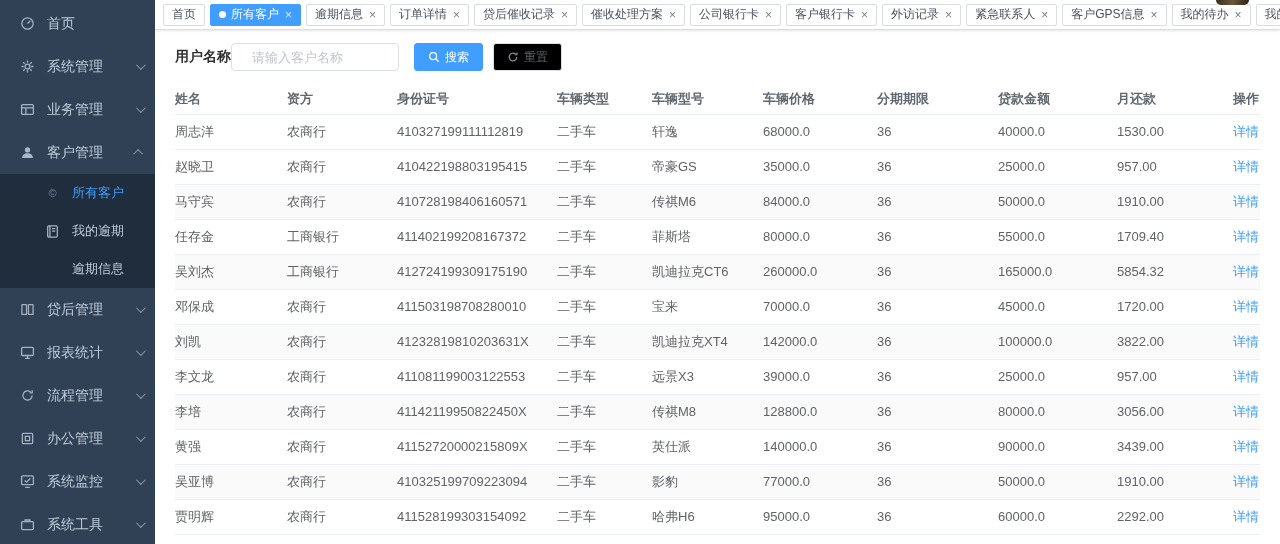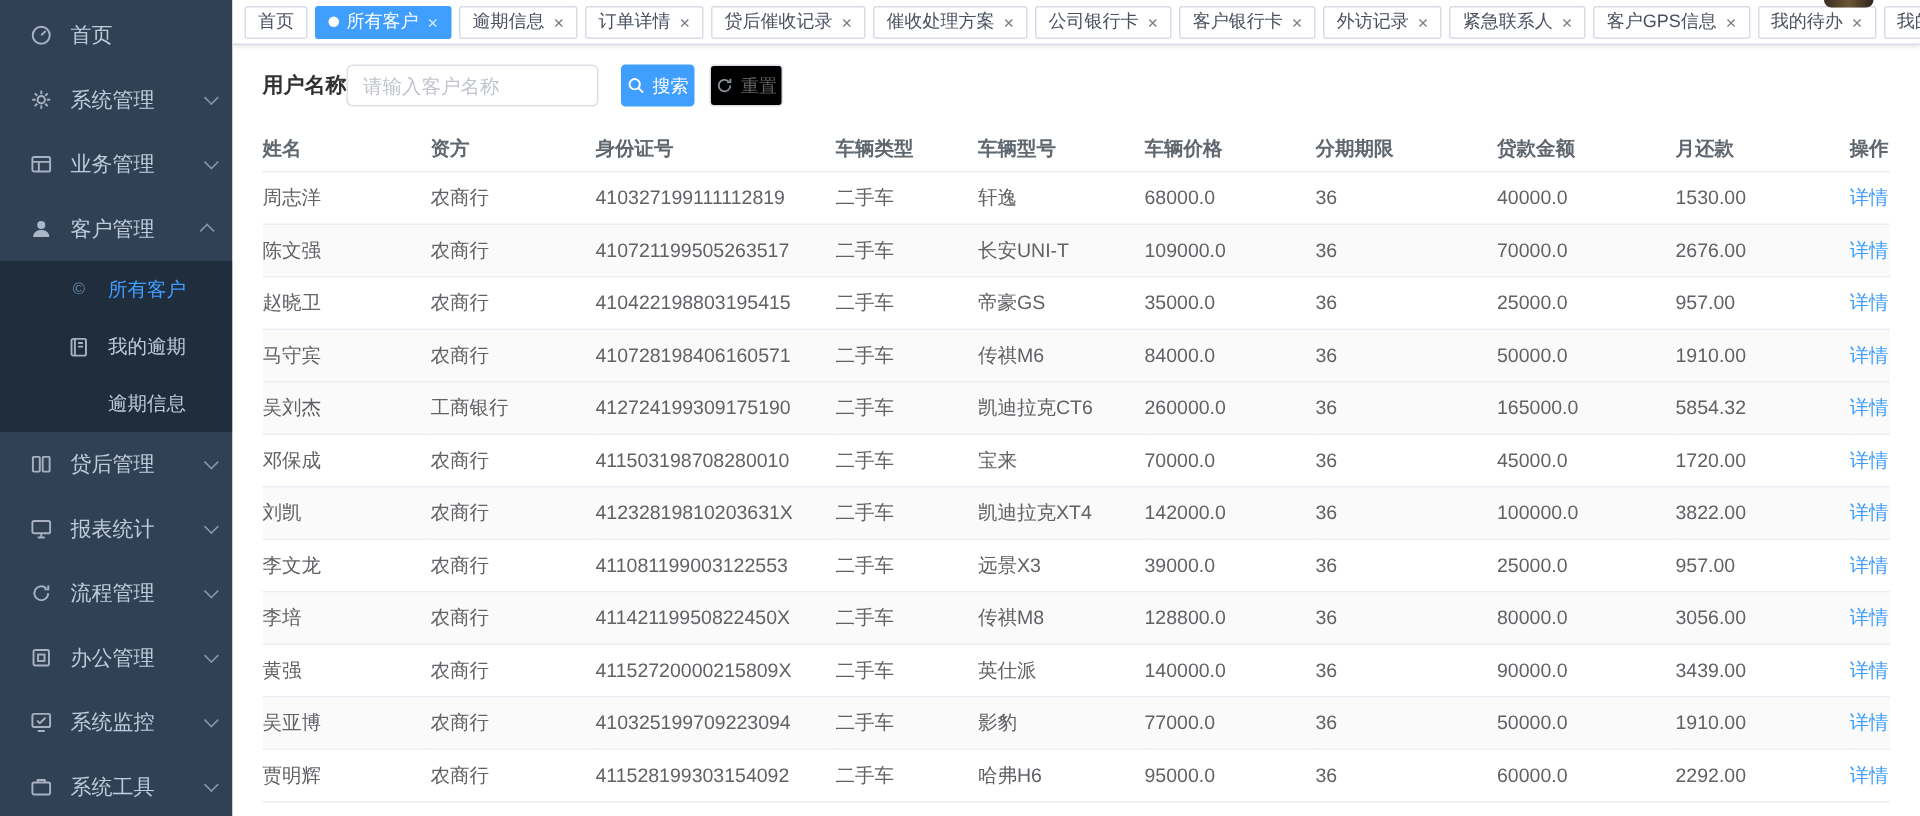--- a/index.html
+++ b/index.html
@@ -35,23 +35,23 @@
     border:1px solid #d8dce5; background:#fff; color:#495060; font-size:12px;
     padding:0 8px; border-radius:2px; cursor:pointer; }
   .tag .dot { width:7px; height:7px; border-radius:50%; background:#fff; display:none; }
   .tag.active { background:#409eff; border-color:#409eff; color:#fff; }
   .tag.active .dot { display:inline-block; }
   .tag .tag-close { font-size:12px; line-height:1; margin-left:1px; opacity:.75; }
 
   .search-row { display:flex; align-items:center; padding:13px 0 13px 20px; flex-shrink:0; }
   .search-label { font-size:14px; font-weight:bold; color:#303133; margin-right:0; }
   .search-input { width:168px; height:28px; border:1px solid #dcdfe6; border-radius:4px;
-    padding:0 10px; font-size:13px; color:#606266; outline:none; }
+    padding:0 20px; font-size:13px; color:#606266; outline:none; }
   .search-input::placeholder { color:#c0c4cc; }
-  .btn { height:28px; display:inline-flex; align-items:center; gap:5px; padding:0 3px;
+  .btn { height:28px; display:inline-flex; align-items:center; gap:5px; padding:0 13px;
     border-radius:3px; font-size:12px; cursor:pointer; }
   .btn-primary { background:#409eff; border:1px solid #409eff; color:#fff; margin-left:15px; }
   .btn-plain { background:#000000; border:1px solid #dcdfe6; color:#606266; margin-left:10px; }
 
   .table-wrap { padding:0 20px; }
   table { width:100%; border-collapse:collapse; table-layout:fixed; font-size:13px; color:#606266; }
   th { text-align:left; font-weight:bold; color:#60676f; height:30px; padding:0 4px 0 0;
     border-bottom:1px solid #ebeef5; white-space:nowrap; overflow:hidden; }
   td { height:35px; padding:0 4px 0 0; border-bottom:1px solid #ebeef5;
     white-space:nowrap; overflow:hidden; }
@@ -296,32 +296,20 @@
               <td>农商行</td>
               <td>410327199111112819</td>
               <td>二手车</td>
               <td>轩逸</td>
               <td>68000.0</td>
               <td>36</td>
               <td>40000.0</td>
               <td>1530.00</td>
               <td class="col-action"><a class="link">详情</a></td>
             </tr>
-            <tr class="striped">
-              <td>陈文强</td>
-              <td>农商行</td>
-              <td>410721199505263517</td>
-              <td>二手车</td>
-              <td>长安UNI-T</td>
-              <td>109000.0</td>
-              <td>36</td>
-              <td>70000.0</td>
-              <td>2676.00</td>
-              <td class="col-action"><a class="link">详情</a></td>
-            </tr>
             <tr class="">
               <td>赵晓卫</td>
               <td>农商行</td>
               <td>410422198803195415</td>
               <td>二手车</td>
               <td>帝豪GS</td>
               <td>35000.0</td>
               <td>36</td>
               <td>25000.0</td>
               <td>957.00</td>
@@ -330,20 +318,32 @@
             <tr class="striped">
               <td>马守宾</td>
               <td>农商行</td>
               <td>410728198406160571</td>
               <td>二手车</td>
               <td>传祺M6</td>
               <td>84000.0</td>
               <td>36</td>
               <td>50000.0</td>
               <td>1910.00</td>
+              <td class="col-action"><a class="link">详情</a></td>
+            </tr>
+            <tr class="">
+              <td>任存金</td>
+              <td>工商银行</td>
+              <td>411402199208167372</td>
+              <td>二手车</td>
+              <td>菲斯塔</td>
+              <td>80000.0</td>
+              <td>36</td>
+              <td>55000.0</td>
+              <td>1709.40</td>
               <td class="col-action"><a class="link">详情</a></td>
             </tr>
             <tr class="striped">
               <td>吴刘杰</td>
               <td>工商银行</td>
               <td>412724199309175190</td>
               <td>二手车</td>
               <td>凯迪拉克CT6</td>
               <td>260000.0</td>
               <td>36</td>

